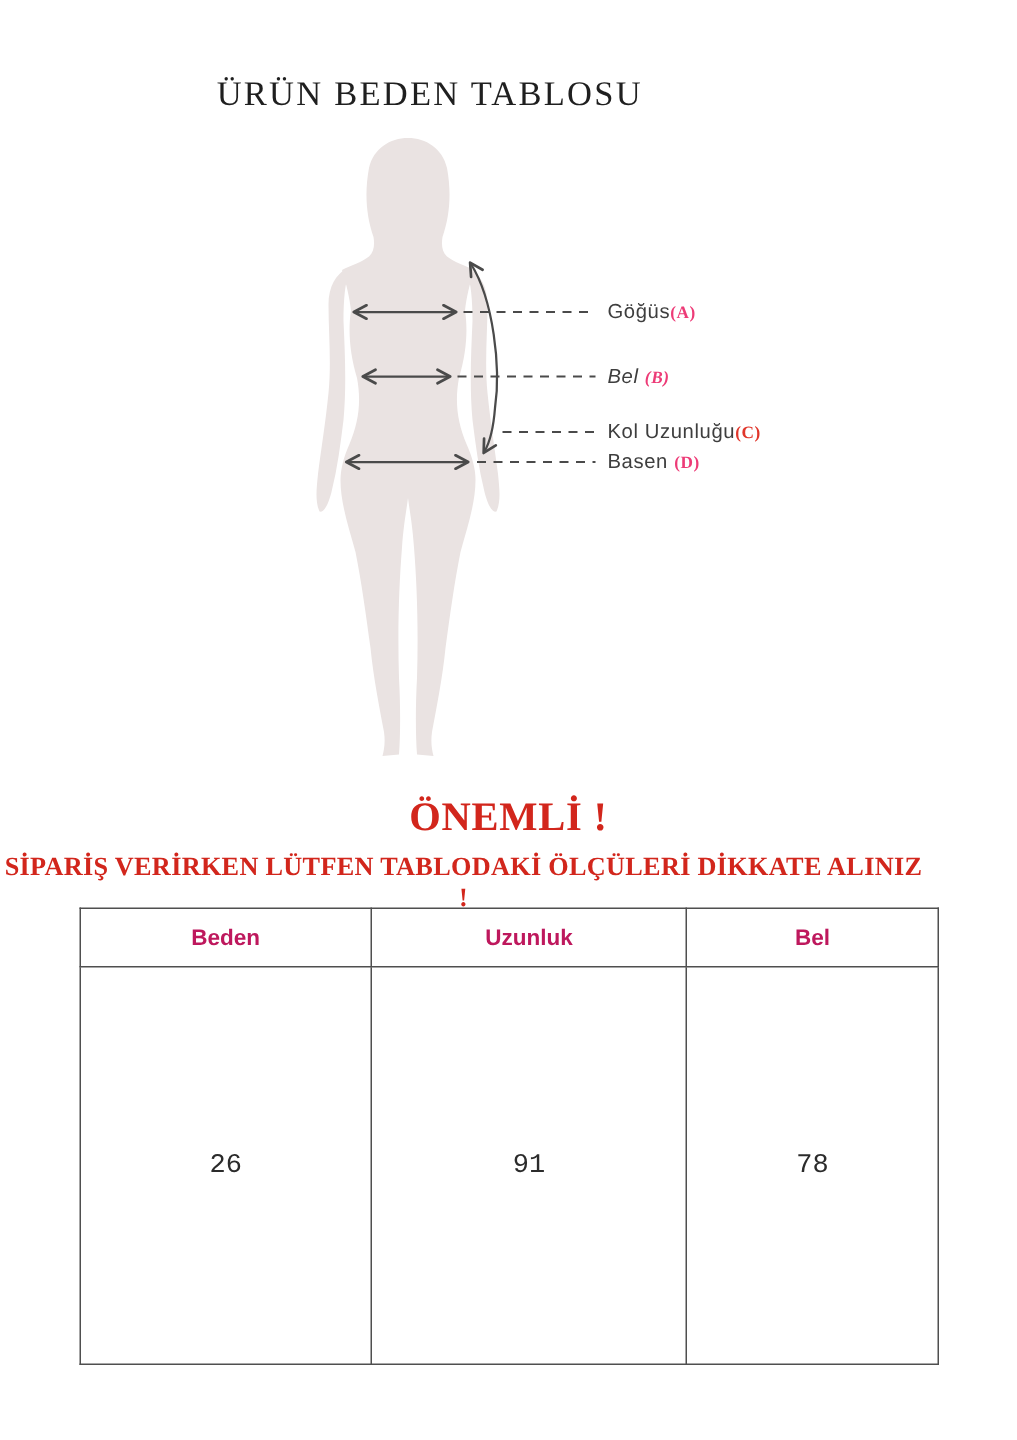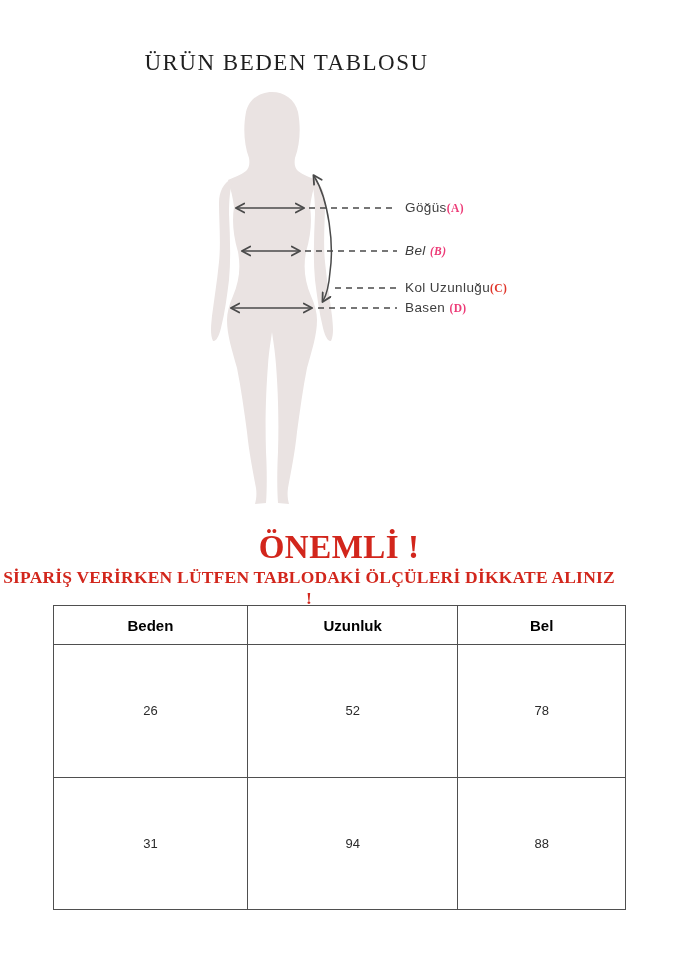--- a/index.html
+++ b/index.html
@@ -20,38 +20,38 @@
   }
   .m-label .code{
     font-family:"Liberation Serif",serif;font-weight:bold;font-size:11.5px;
   }
   .lbl-gogus{top:200px;}
   .lbl-bel{top:243px;font-style:italic;}
   .lbl-kol{top:280px;}
   .lbl-basen{top:300px;}
   .notice-heading{
     position:absolute;top:529px;left:0;width:678px;text-align:center;
-    font-family:"Liberation Serif",serif;font-weight:bold;font-size:33px;
+    font-family:"Liberation Serif",serif;font-weight:bold;font-size:27px;
     color:#d2261c;letter-spacing:0.5px;
   }
   .notice-sub{
     position:absolute;top:567px;left:0;width:618px;text-align:center;
     font-family:"Liberation Serif",serif;font-weight:bold;font-size:17.5px;
     color:#d2261c;letter-spacing:0.2px;
   }
   table.size-table{
     position:absolute;left:53px;top:605px;width:573px;height:305px;
     border-collapse:collapse;table-layout:fixed;
   }
   .size-table th,.size-table td{
     border:1px solid #4f4f4f;text-align:center;vertical-align:middle;
     height:38px;padding:0;color:#2b2b2b;
   }
-  .size-table th{font-size:15px;font-weight:bold;color:#000000;text-align:center;}
-  .size-table td{font-size:13px;font-weight:400;}
+  .size-table th{font-size:15px;font-weight:bold;color:#be185d;text-align:center;}
+  .size-table td{font-size:18px;font-weight:400;font-family:Liberation Mono, monospace;}
   .col-beden{width:33.9%;}
   .col-uzunluk{width:36.8%;}
   .col-bel{width:29.3%;}
 </style>
 </head>
 <body>
 
 <div class="page">
 
   <div class="title">ÜRÜN BEDEN TABLOSU</div>
@@ -157,24 +157,19 @@
     <thead>
       <tr>
         <th>Beden</th>
         <th>Uzunluk</th>
         <th>Bel</th>
       </tr>
     </thead>
     <tbody>
       <tr>
         <td>26</td>
-        <td>52</td>
+        <td>91</td>
         <td>78</td>
-      </tr>
-      <tr>
-        <td>31</td>
-        <td>94</td>
-        <td>88</td>
       </tr>
     </tbody>
   </table>
 
 </div>
 
 </body></html>

